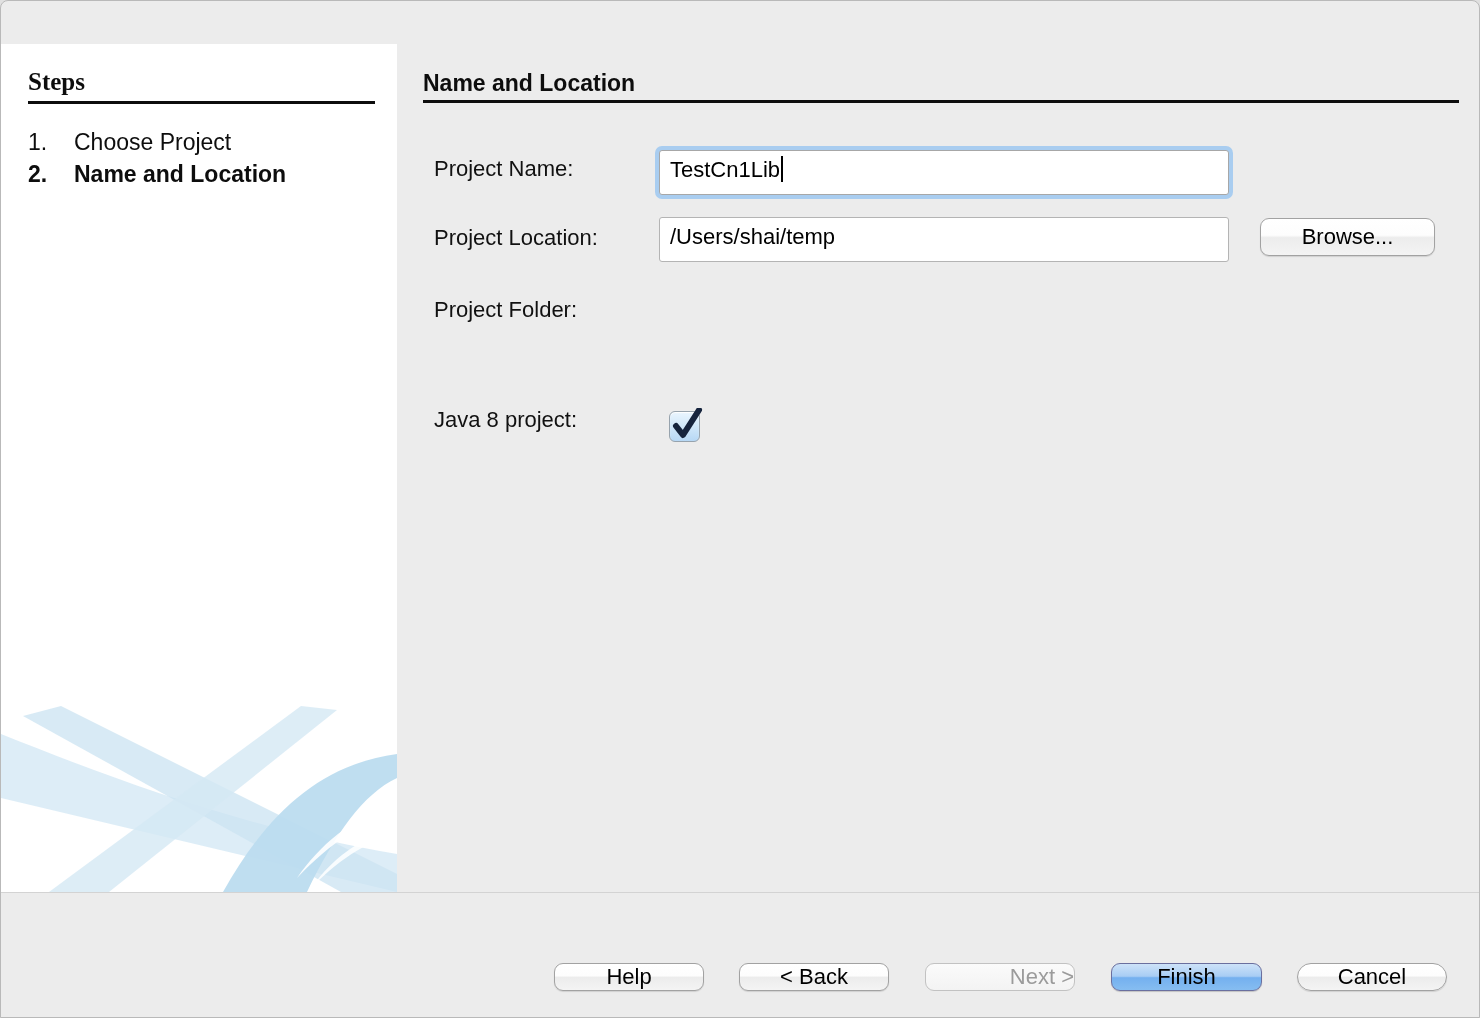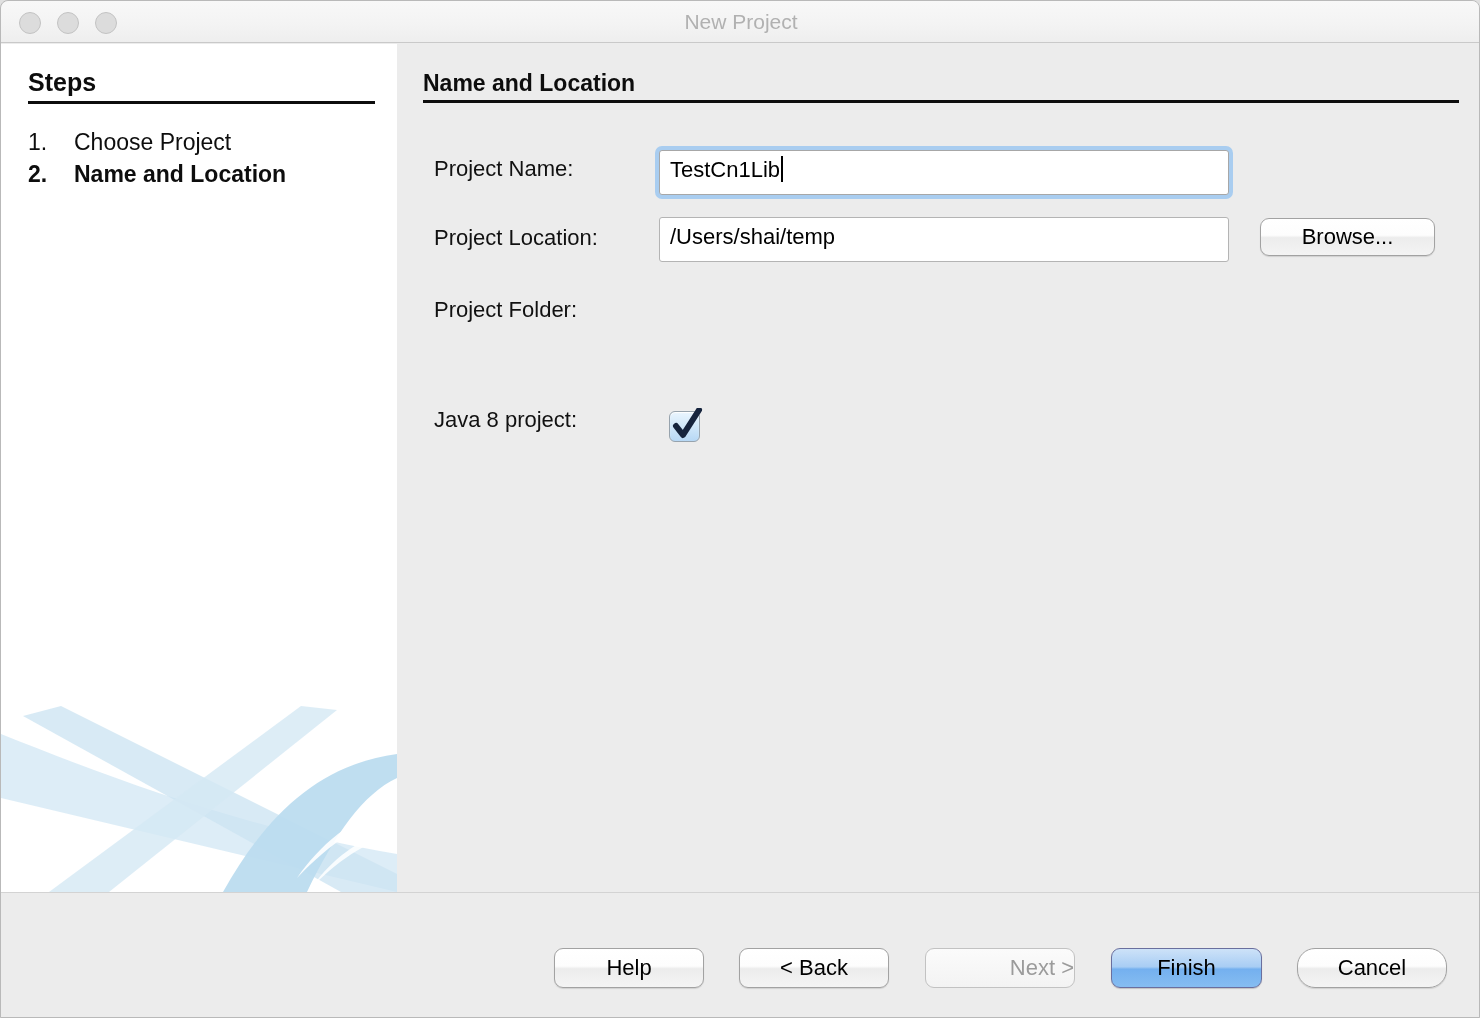--- a/index.html
+++ b/index.html
@@ -30,21 +30,21 @@
     font-size: 21px; color: #b1b1b1;
   }
 
   
   .sidebar {
     position: absolute; left: 0; top: 43px; width: 396px; height: 848px;
     background: #ffffff;
   }
   .sidebar-heading {
     position: absolute; left: 27px; top: 24px;
-    font-size: 25px; font-weight: bold; color: #0d0d0d;
+    font-size: 25px; font-weight: bold; color: #0d0d0d; font-family: Liberation Serif, serif;
   }
   .sidebar-heading-rule {
     position: absolute; left: 27px; top: 57px; width: 347px; height: 3px;
     background: #0d0d0d;
   }
   .steps-list { position: absolute; left: 27px; top: 82px; list-style: none; }
   .step-item { display: flex; font-size: 23px; color: #0d0d0d; line-height: 32px; }
   .step-item .step-number { width: 46px; flex: 0 0 46px; }
   .step-item.active { font-weight: bold; }
   .watermark { position: absolute; left: 0; bottom: 0; width: 396px; height: 186px; }
@@ -103,21 +103,21 @@
   
   .separator {
     position: absolute; left: 0; top: 891px; width: 1480px; height: 1px;
     background: #d3d3d3;
   }
   .buttonbar {
     position: absolute; left: 0; top: 892px; width: 1480px; height: 126px;
     background: #ececec;
   }
   .dialog-button {
-    position: absolute; top: 55px; width: 150px; height: 40px;
+    position: absolute; top: 70px; width: 150px; height: 28px;
     border-radius: 9px; border: 1px solid #a2a2a2;
     background: linear-gradient(180deg, #ffffff 0%, #fdfdfd 45%, #ececec 52%, #f4f4f4 100%);
     box-shadow: 0 1px 1px rgba(0,0,0,0.12);
     font-family: "Liberation Sans", sans-serif;
     font-size: 22px; color: #000; text-align: center;
   }
   .dialog-button.disabled {
     background: linear-gradient(180deg, #fbfbfb 0%, #f3f3f3 100%);
     border-color: #c2c2c2; color: #9b9b9b;
     box-shadow: none;
@@ -131,28 +131,20 @@
   #back-button   { left: 738px; }
   #next-button   { left: 924px; text-align: right; }
   #finish-button { left: 1110px; width: 151px; }
   #cancel-button { left: 1296px; border-radius: 18px; }
 </style>
 </head>
 <body>
 
 <div class="window">
 
-  <div class="titlebar">
-    <div class="traffic-lights">
-      <div class="traffic-light"></div>
-      <div class="traffic-light"></div>
-      <div class="traffic-light"></div>
-    </div>
-    <div class="window-title">New Project</div>
-  </div>
 
   <aside class="sidebar">
     <div class="sidebar-heading">Steps</div>
     <div class="sidebar-heading-rule"></div>
     <ol class="steps-list">
       <li class="step-item">
         <span class="step-number">1.</span>
         <span class="step-label">Choose Project</span>
       </li>
       <li class="step-item active">

